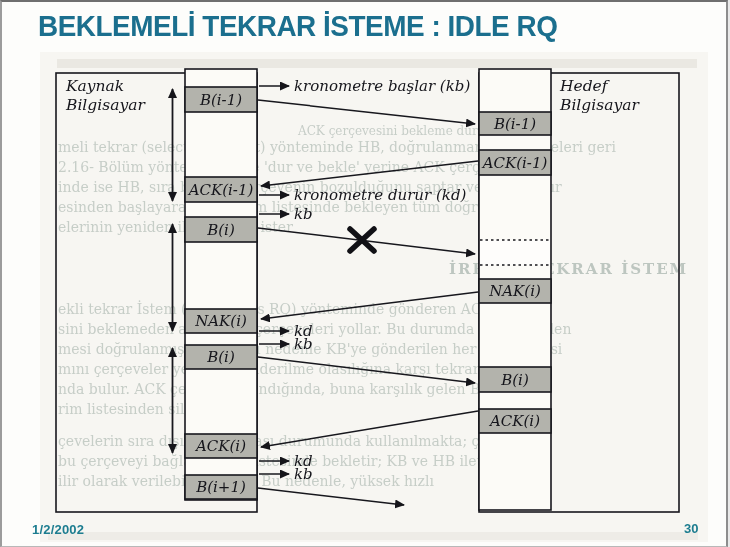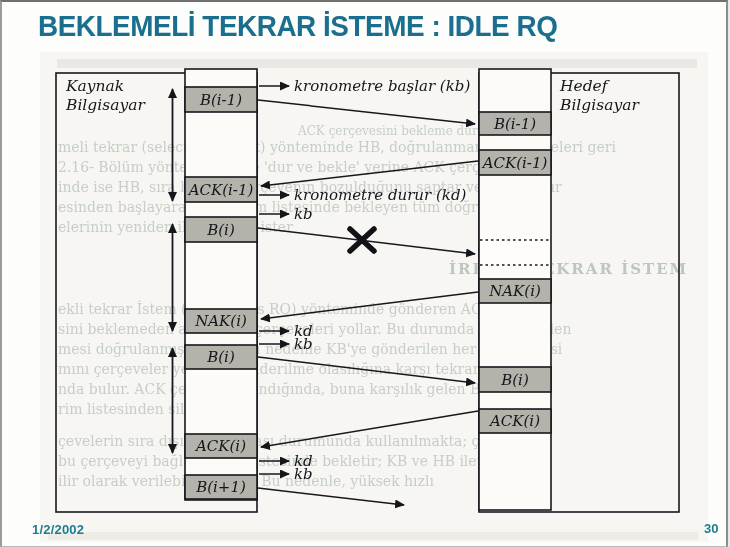--- a/index.html
+++ b/index.html
@@ -15,21 +15,20 @@
     letter-spacing:-0.5px;color:#1b6f8e;white-space:nowrap;
     transform:scaleX(0.93);transform-origin:left top;
   }
   .footer-date{
     position:absolute;left:30px;top:520px;font-size:13px;font-weight:bold;
     color:#1d7d90;letter-spacing:0.2px;text-align:right;
   }
   .page-number{
     position:absolute;left:682px;top:519px;font-size:13px;font-weight:bold;
     color:#1d7d90;
-    margin-left:20px;
   }
   svg.diagram{position:absolute;left:0;top:0;}
   .lbl{font:italic 15px "DejaVu Serif",serif;fill:#15151b;}
   .frame-label{font:italic 15.5px "DejaVu Serif",serif;fill:#15151b;}
   .ann{font:italic 15px "DejaVu Serif",serif;fill:#15151b;}
   .ghost{filter:blur(0.5px);}
   .ghost text{font:14px "DejaVu Serif",serif;fill:#84968e;opacity:0.42;}
   .ghost text.gbold{font-weight:bold;letter-spacing:2px;opacity:0.5;}
 </style>
 </head>

